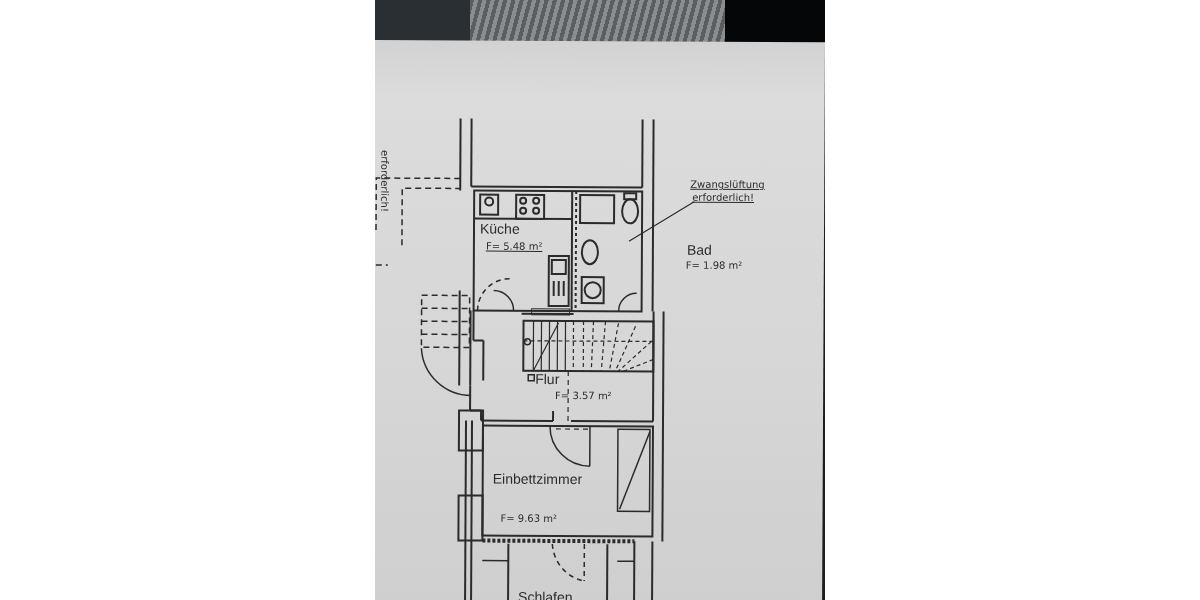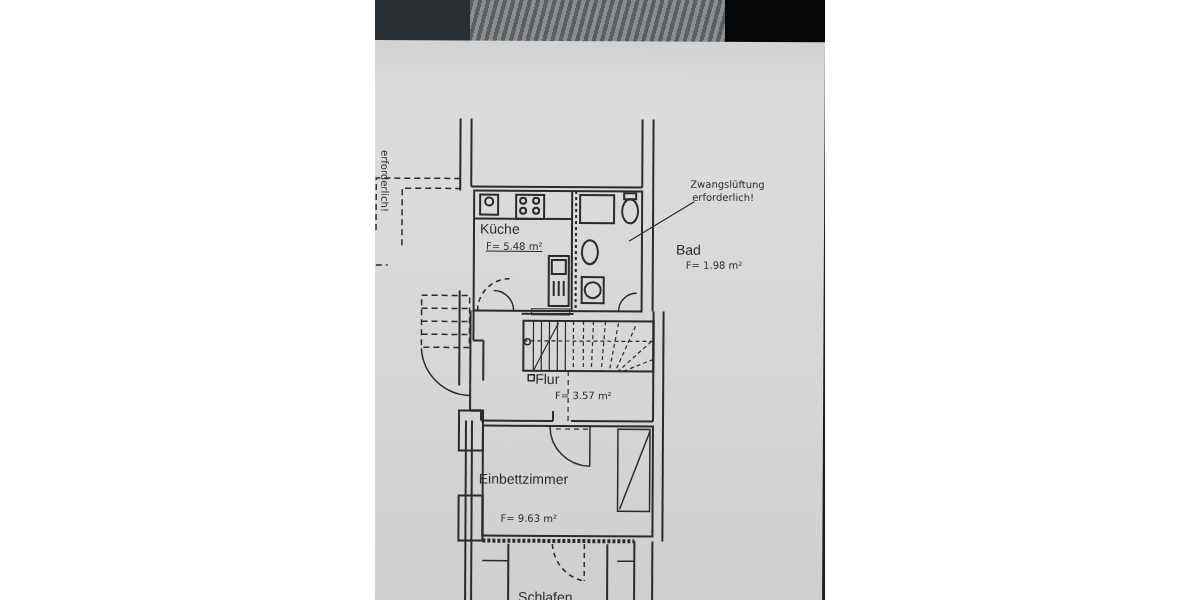--- a/index.html
+++ b/index.html
@@ -20,21 +20,21 @@
     .dark-right { position:absolute; left:350px; top:0; width:100px; height:48px; background:#050607; }
     .paper {
       position: absolute; left: 0; top: 40px; width: 450px; height: 560px;
       background: linear-gradient(180deg, #d2d2d2 0%, #dcdcdc 10%, #d6d6d6 60%, #cfcfcf 100%);
       transform: rotate(0.3deg); transform-origin: left top;
     }
     svg.plan { position: absolute; left: 0; top: 0; }
     .lbl { position: absolute; color: #2b2b2b; white-space: nowrap; }
     .room-name { font-family: Liberation Sans, sans-serif; font-size: 14px; }
     .room-area { font-family: "DejaVu Sans", sans-serif; font-size: 10px; }
-    .note { font-family: "DejaVu Sans", sans-serif; font-size: 10px; line-height: 13px; }
+    .note { font-family: "DejaVu Sans", sans-serif; font-size: 10px; line-height: 13px; text-decoration: underline; }
     .vert { transform: rotate(90deg); transform-origin: left top; font-family: "DejaVu Sans", sans-serif; font-size: 10px; }
   </style>
 </head>
 <body>
 
 <div class="photo">
   <div class="dark-left"></div>
   <div class="fabric"></div>
   <div class="dark-right"></div>
 
@@ -154,27 +154,27 @@
 
         <line x1="255" y1="200" x2="320" y2="160" stroke-width="1.2"></line>
 
         <rect x="158" y="268" width="38" height="6" stroke-width="1"></rect>
       </g>
     </svg>
 
     <div class="lbl room-name" style="left:106px;top:180px;">Küche</div>
     <div class="lbl room-area" style="left:112px;top:200px;text-decoration:underline;">F= 5.48 m²</div>
 
-    <div class="lbl room-name" style="left:302px;top:200px;">Bad</div>
+    <div class="lbl room-name" style="left:313px;top:200px;">Bad</div>
     <div class="lbl room-area" style="left:312px;top:218px;">F= 1.98 m²</div>
 
     <div class="lbl room-name" style="left:162px;top:330px;">Flur</div>
     <div class="lbl room-area" style="left:182px;top:349px;">F= 3.57 m²</div>
 
-    <div class="lbl room-name" style="left:106px;top:430px;">Einbettzimmer</div>
+    <div class="lbl room-name" style="left:120px;top:430px;">Einbettzimmer</div>
     <div class="lbl room-area" style="left:128px;top:472px;">F= 9.63 m²</div>
 
     <div class="lbl room-name" style="left:146px;top:548px;">Schlafen</div>
 
     <div class="lbl note" style="left:316px;top:136px;">
       <div>Zwangslüftung</div>
       <div style="padding-left:2px;">erforderlich!</div>
     </div>
 
     <div class="lbl vert" style="left:16px;top:110px;">erforderlich!</div>

